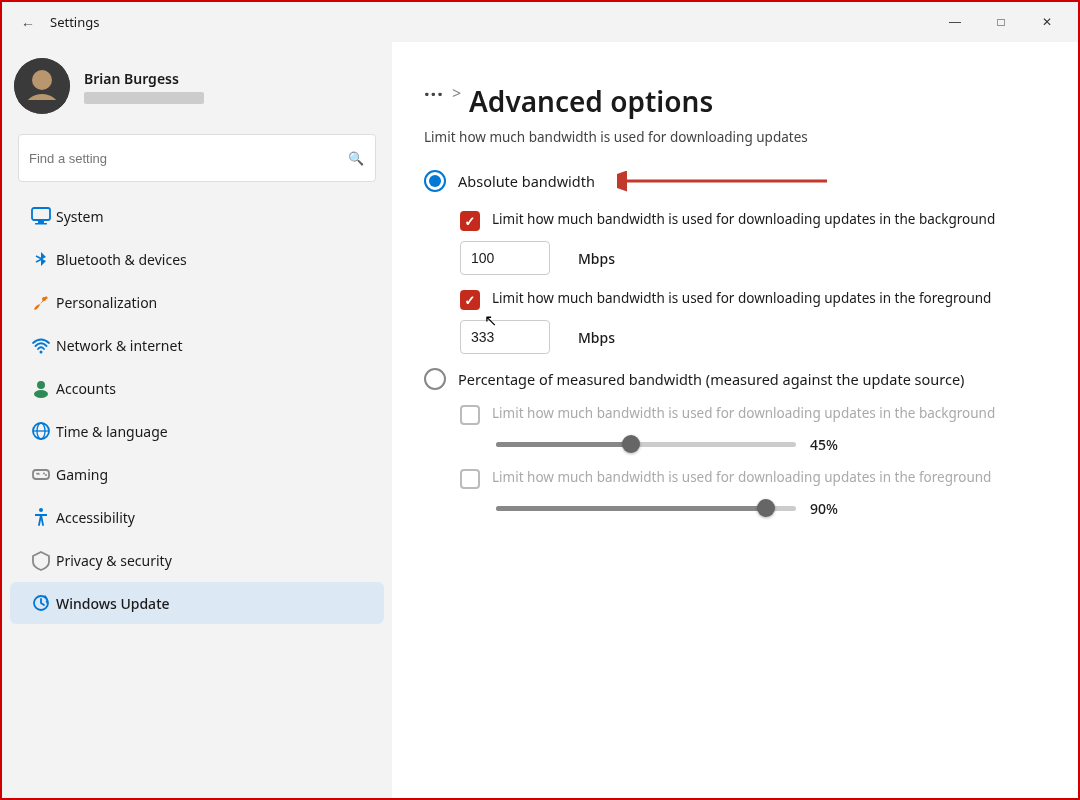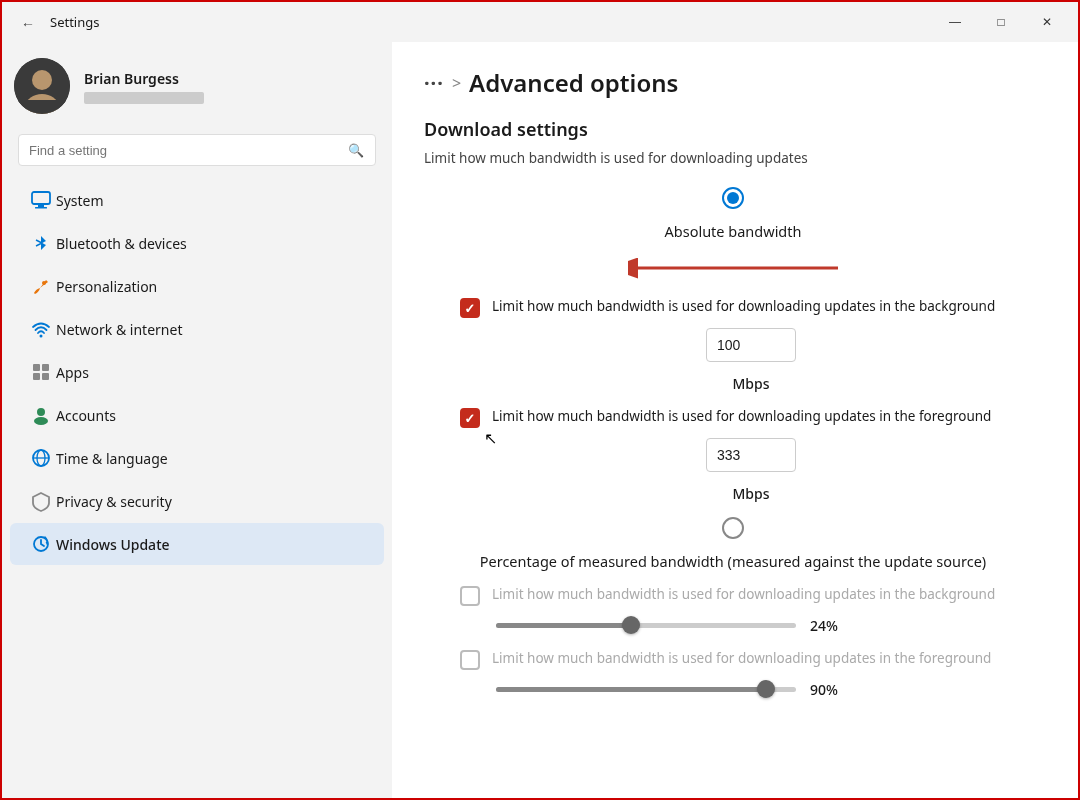--- a/index.html
+++ b/index.html
@@ -117,21 +117,21 @@
     }
     .search-box {
       margin: 8px 16px 12px 16px;
       background: white;
       border: 1px solid #ddd;
       border-radius: 4px;
       display: flex;
       align-items: center;
       padding: 0 10px;
       gap: 8px;
-      height: 32px;
+      height: 48px;
     }
     .search-input {
       border: none;
       outline: none;
       background: transparent;
       font-size: 13px;
       color: #555;
       flex: 1;
     }
     .search-icon-svg {
@@ -180,44 +180,44 @@
       font-size: 20px;
       color: #444;
       font-weight: bold;
       letter-spacing: 1px;
     }
     .breadcrumb-sep {
       font-size: 16px;
       color: #888;
     }
     .page-title {
-      font-size: 24px;
+      font-size: 28px;
       font-weight: 600;
       color: #1a1a1a;
+      margin-top: 16px;
     }
 
     .section-title {
       font-size: 18px;
       font-weight: 600;
       color: #1a1a1a;
       margin-top: 18px;
       margin-bottom: 8px;
     }
     .section-desc {
       font-size: 13.5px;
       color: #444;
       margin-bottom: 20px;
     }
 
     .radio-row {
       display: flex;
       align-items: center;
       gap: 12px;
       margin-bottom: 14px;
-      flex-direction: column;
     }
     .radio-circle {
       width: 22px;
       height: 22px;
       border-radius: 50%;
       border: 2px solid #0078d4;
       display: flex;
       align-items: center;
       justify-content: center;
       flex-shrink: 0;
@@ -278,23 +278,22 @@
       color: #1a1a1a;
       line-height: 1.4;
     }
     .checkbox-label.disabled-text {
       color: #aaa;
     }
 
     .input-row {
       display: flex;
       align-items: center;
-      gap: 12px;
+      gap: 28px;
       margin: 8px 0 14px 0;
-      flex-direction: column;
     }
     .number-input {
       width: 90px;
       height: 34px;
       border: 1px solid #ccc;
       border-radius: 4px;
       padding: 0 10px;
       font-size: 14px;
       color: #1a1a1a;
       outline: none;
@@ -433,46 +432,57 @@
                 <path d="M5.5 12 Q11 6.5 16.5 12" fill="none" stroke="#0078d4" stroke-width="1.8" stroke-linecap="round"></path>
                 <path d="M8 15 Q11 11.5 14 15" fill="none" stroke="#0078d4" stroke-width="1.8" stroke-linecap="round"></path>
                 <circle cx="11" cy="18" r="1.5" fill="#0078d4"></circle>
               </svg>
           </div>
           <span class="nav-item-label">Network &amp; internet</span>
         </div>
         <div class="nav-item">
           <div class="nav-icon">
             <svg width="22" height="22" viewBox="0 0 22 22">
-                <rect x="3" y="3" width="7" height="7" rx="1" fill="#888"></rect>
-                <rect x="12" y="3" width="7" height="7" rx="1" fill="#888"></rect>
-                <rect x="3" y="12" width="7" height="7" rx="1" fill="#888"></rect>
-                <rect x="12" y="12" width="7" height="7" rx="1" fill="#888"></rect>
-              </svg>
-          </div>
-          <span class="nav-item-label">Apps</span>
-        </div>
-        <div class="nav-item">
-          <div class="nav-icon">
-            <svg width="22" height="22" viewBox="0 0 22 22">
                 <circle cx="11" cy="8" r="4" fill="#2e8b57"></circle>
                 <ellipse cx="11" cy="17" rx="7" ry="4" fill="#2e8b57"></ellipse>
               </svg>
           </div>
           <span class="nav-item-label">Accounts</span>
         </div>
         <div class="nav-item">
           <div class="nav-icon">
             <svg width="22" height="22" viewBox="0 0 22 22">
                 <circle cx="11" cy="11" r="8" fill="none" stroke="#0078d4" stroke-width="1.8"></circle>
                 <ellipse cx="11" cy="11" rx="4" ry="8" fill="none" stroke="#0078d4" stroke-width="1.3"></ellipse>
                 <line x1="3" y1="11" x2="19" y2="11" stroke="#0078d4" stroke-width="1.3"></line>
               </svg>
           </div>
           <span class="nav-item-label">Time &amp; language</span>
+        </div>
+        <div class="nav-item">
+          <div class="nav-icon">
+            <svg width="22" height="22" viewBox="0 0 22 22">
+                <rect x="3" y="7" width="16" height="9" rx="3" fill="none" stroke="#888" stroke-width="1.8"></rect>
+                <line x1="8" y1="11.5" x2="6.5" y2="10" stroke="#888" stroke-width="1.5"></line>
+                <line x1="8" y1="10" x2="9.5" y2="11.5" stroke="#888" stroke-width="1.5"></line>
+                <circle cx="14" cy="10.5" r="1" fill="#888"></circle>
+                <circle cx="16" cy="12" r="1" fill="#888"></circle>
+              </svg>
+          </div>
+          <span class="nav-item-label">Gaming</span>
+        </div>
+        <div class="nav-item">
+          <div class="nav-icon">
+            <svg width="22" height="22" viewBox="0 0 22 22">
+                <circle cx="11" cy="4" r="2" fill="#0078d4"></circle>
+                <line x1="5" y1="9" x2="17" y2="9" stroke="#0078d4" stroke-width="2"></line>
+                <path d="M11 9 L9 19 M11 9 L13 19" stroke="#0078d4" stroke-width="1.8" stroke-linecap="round"></path>
+              </svg>
+          </div>
+          <span class="nav-item-label">Accessibility</span>
         </div>
         <div class="nav-item">
           <div class="nav-icon">
             <svg width="22" height="22" viewBox="0 0 22 22">
                 <path d="M11 3 L19 7 L19 13 Q19 18 11 21 Q3 18 3 13 L3 7 Z" fill="none" stroke="#888" stroke-width="1.8"></path>
               </svg>
           </div>
           <span class="nav-item-label">Privacy &amp; security</span>
         </div>
         <div class="nav-item active">
@@ -490,21 +500,20 @@
     </div>
 
     <div class="main">
 
       <div class="breadcrumb">
         <span class="breadcrumb-dots">···</span>
         <span class="breadcrumb-sep">&gt;</span>
         <span class="page-title">Advanced options</span>
       </div>
 
-      <div class="section-title">Download settings</div>
       <div class="section-desc">Limit how much bandwidth is used for downloading updates</div>
 
       <div class="radio-row">
         <div class="radio-circle selected"></div>
         <span class="radio-label">Absolute bandwidth</span>
 
         <svg width="220" height="30" viewBox="0 0 220 30" style="margin-left:10px;">
           <defs>
             <marker id="arrowhead" markerWidth="10" markerHeight="7" refX="0" refY="3.5" orient="auto">
               <polygon points="0 0, 10 3.5, 0 7" fill="#c0392b"></polygon>
@@ -554,21 +563,21 @@
           <div class="checkbox-box disabled"></div>
           <span class="checkbox-label disabled-text">Limit how much bandwidth is used for downloading updates in the background</span>
         </div>
 
         <div class="slider-section">
           <div class="slider-row">
             <div class="slider-track">
               <div class="slider-fill"></div>
               <div class="slider-thumb"></div>
             </div>
-            <span class="slider-pct">24%</span>
+            <span class="slider-pct">45%</span>
           </div>
         </div>
 
         <div class="checkbox-row">
           <div class="checkbox-box disabled"></div>
           <span class="checkbox-label disabled-text">Limit how much bandwidth is used for downloading updates in the foreground</span>
         </div>
 
         <div class="slider-section">
           <div class="slider-row">

